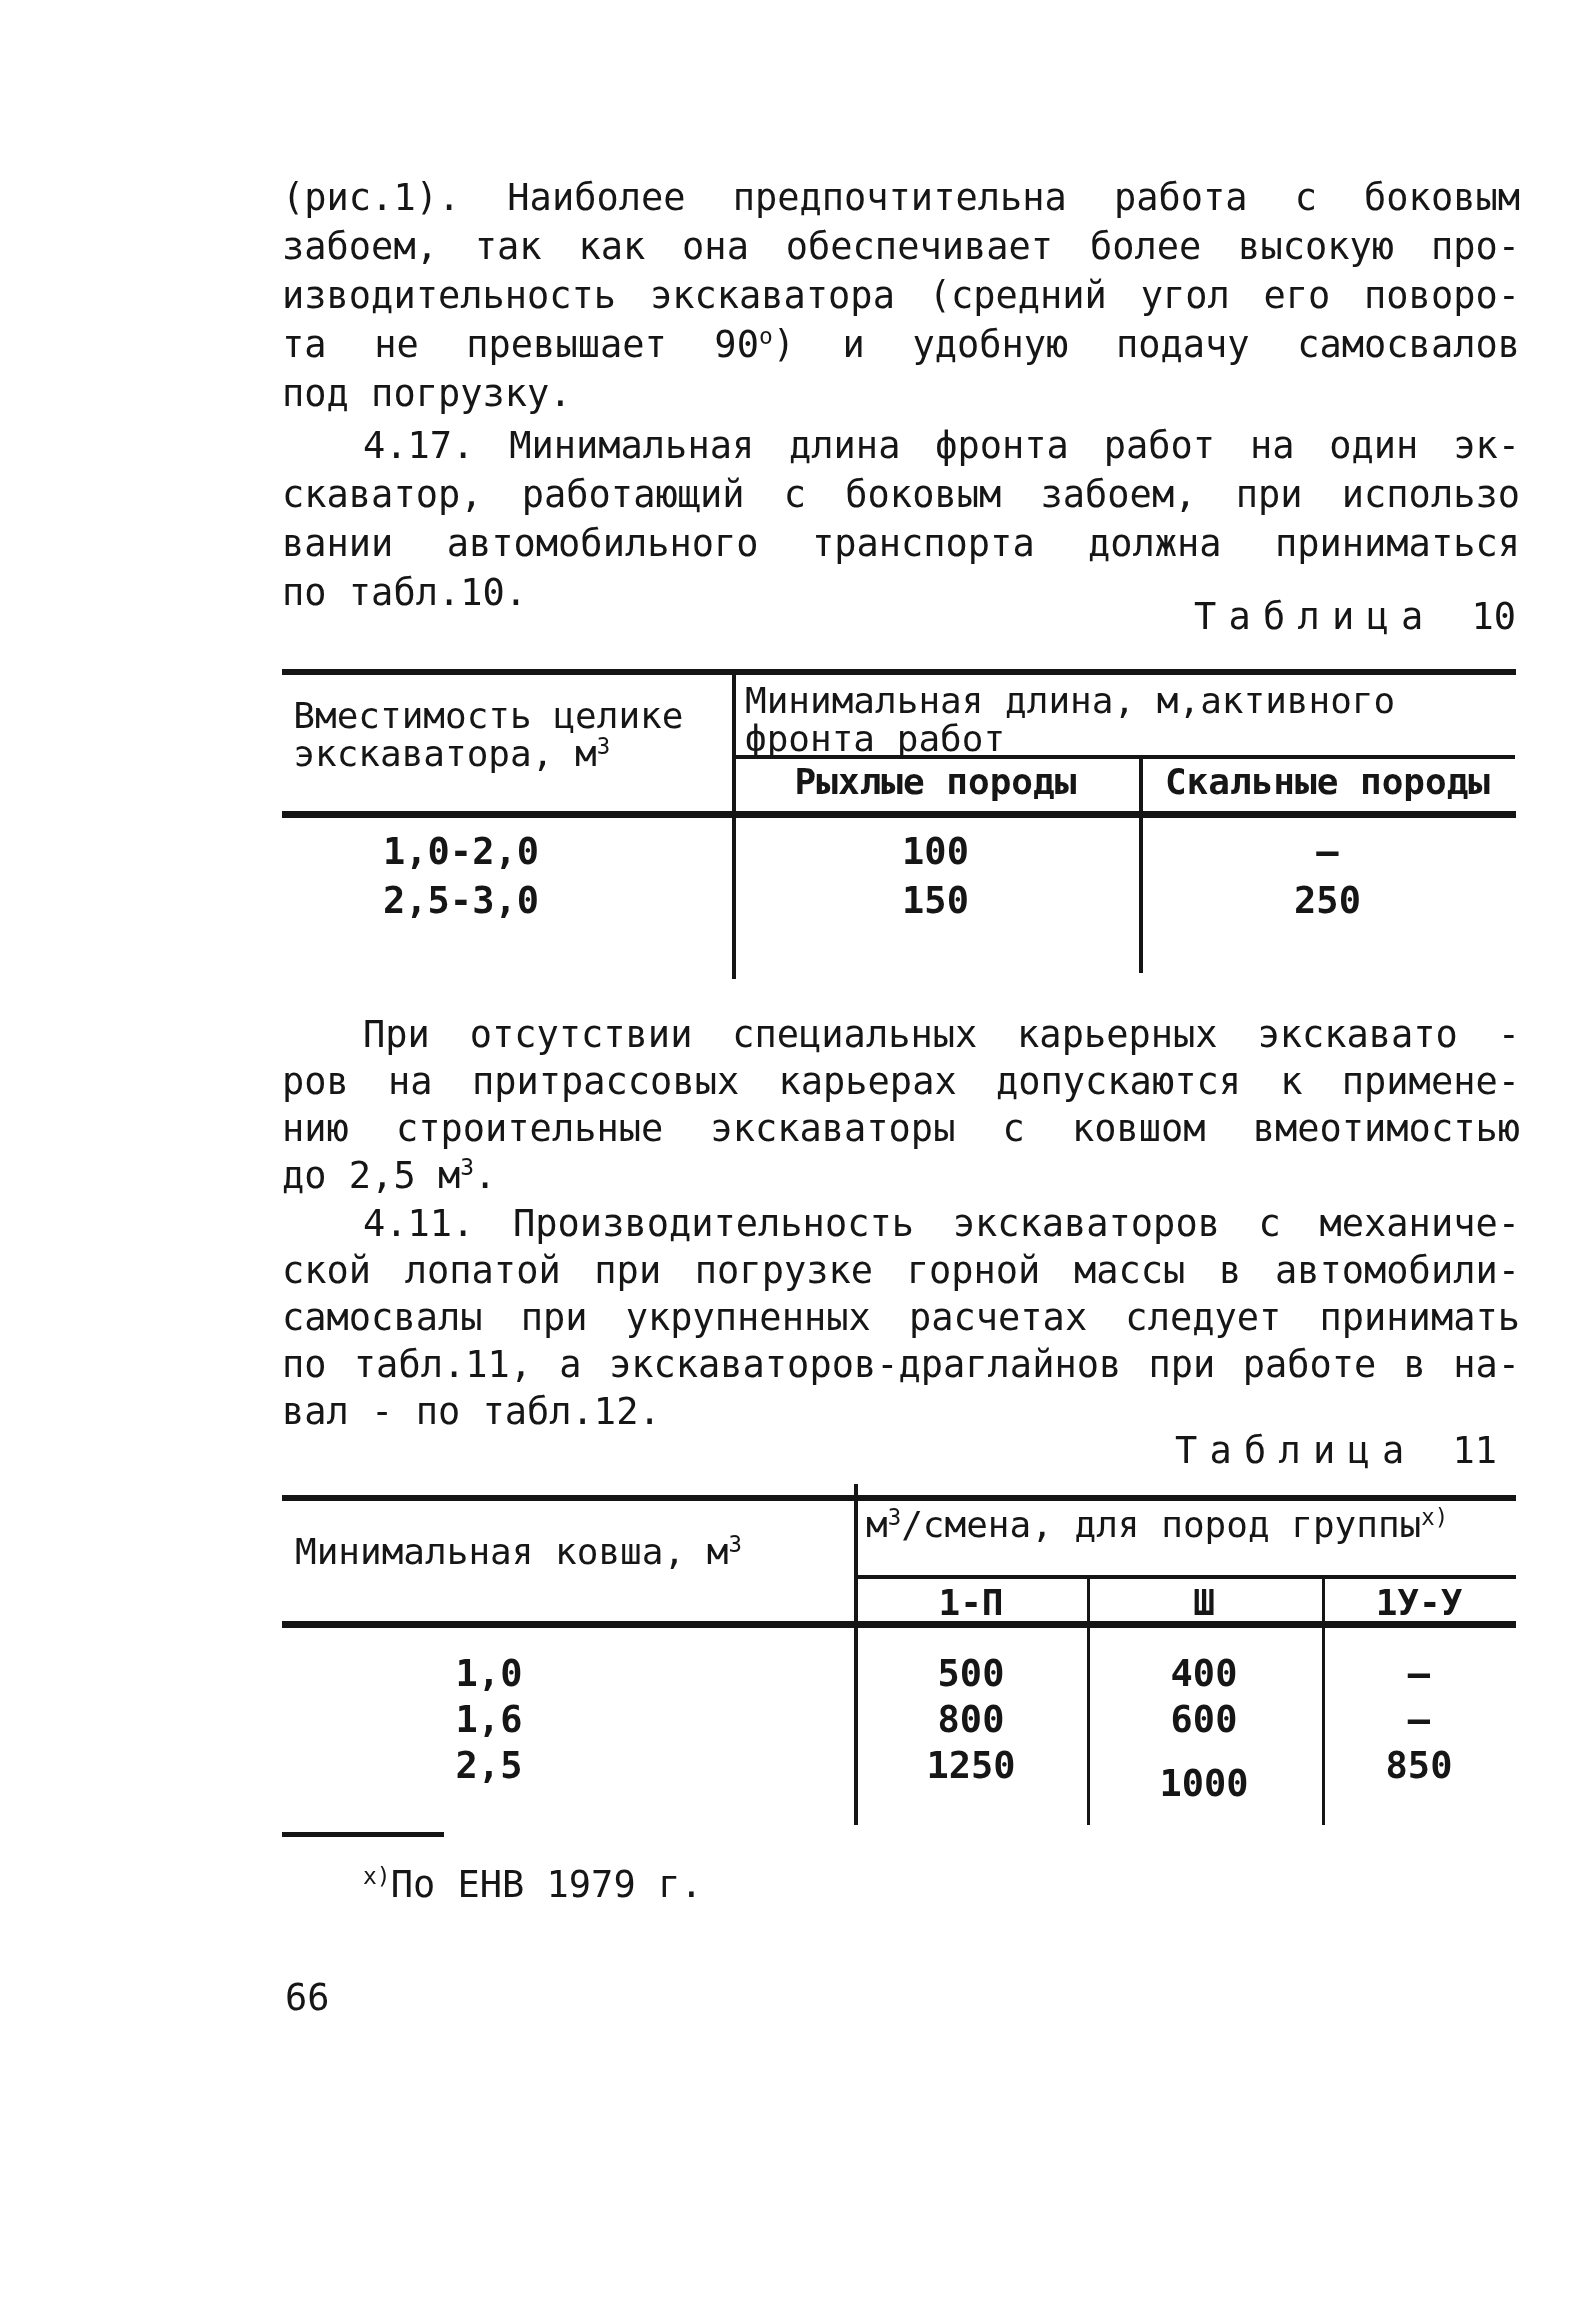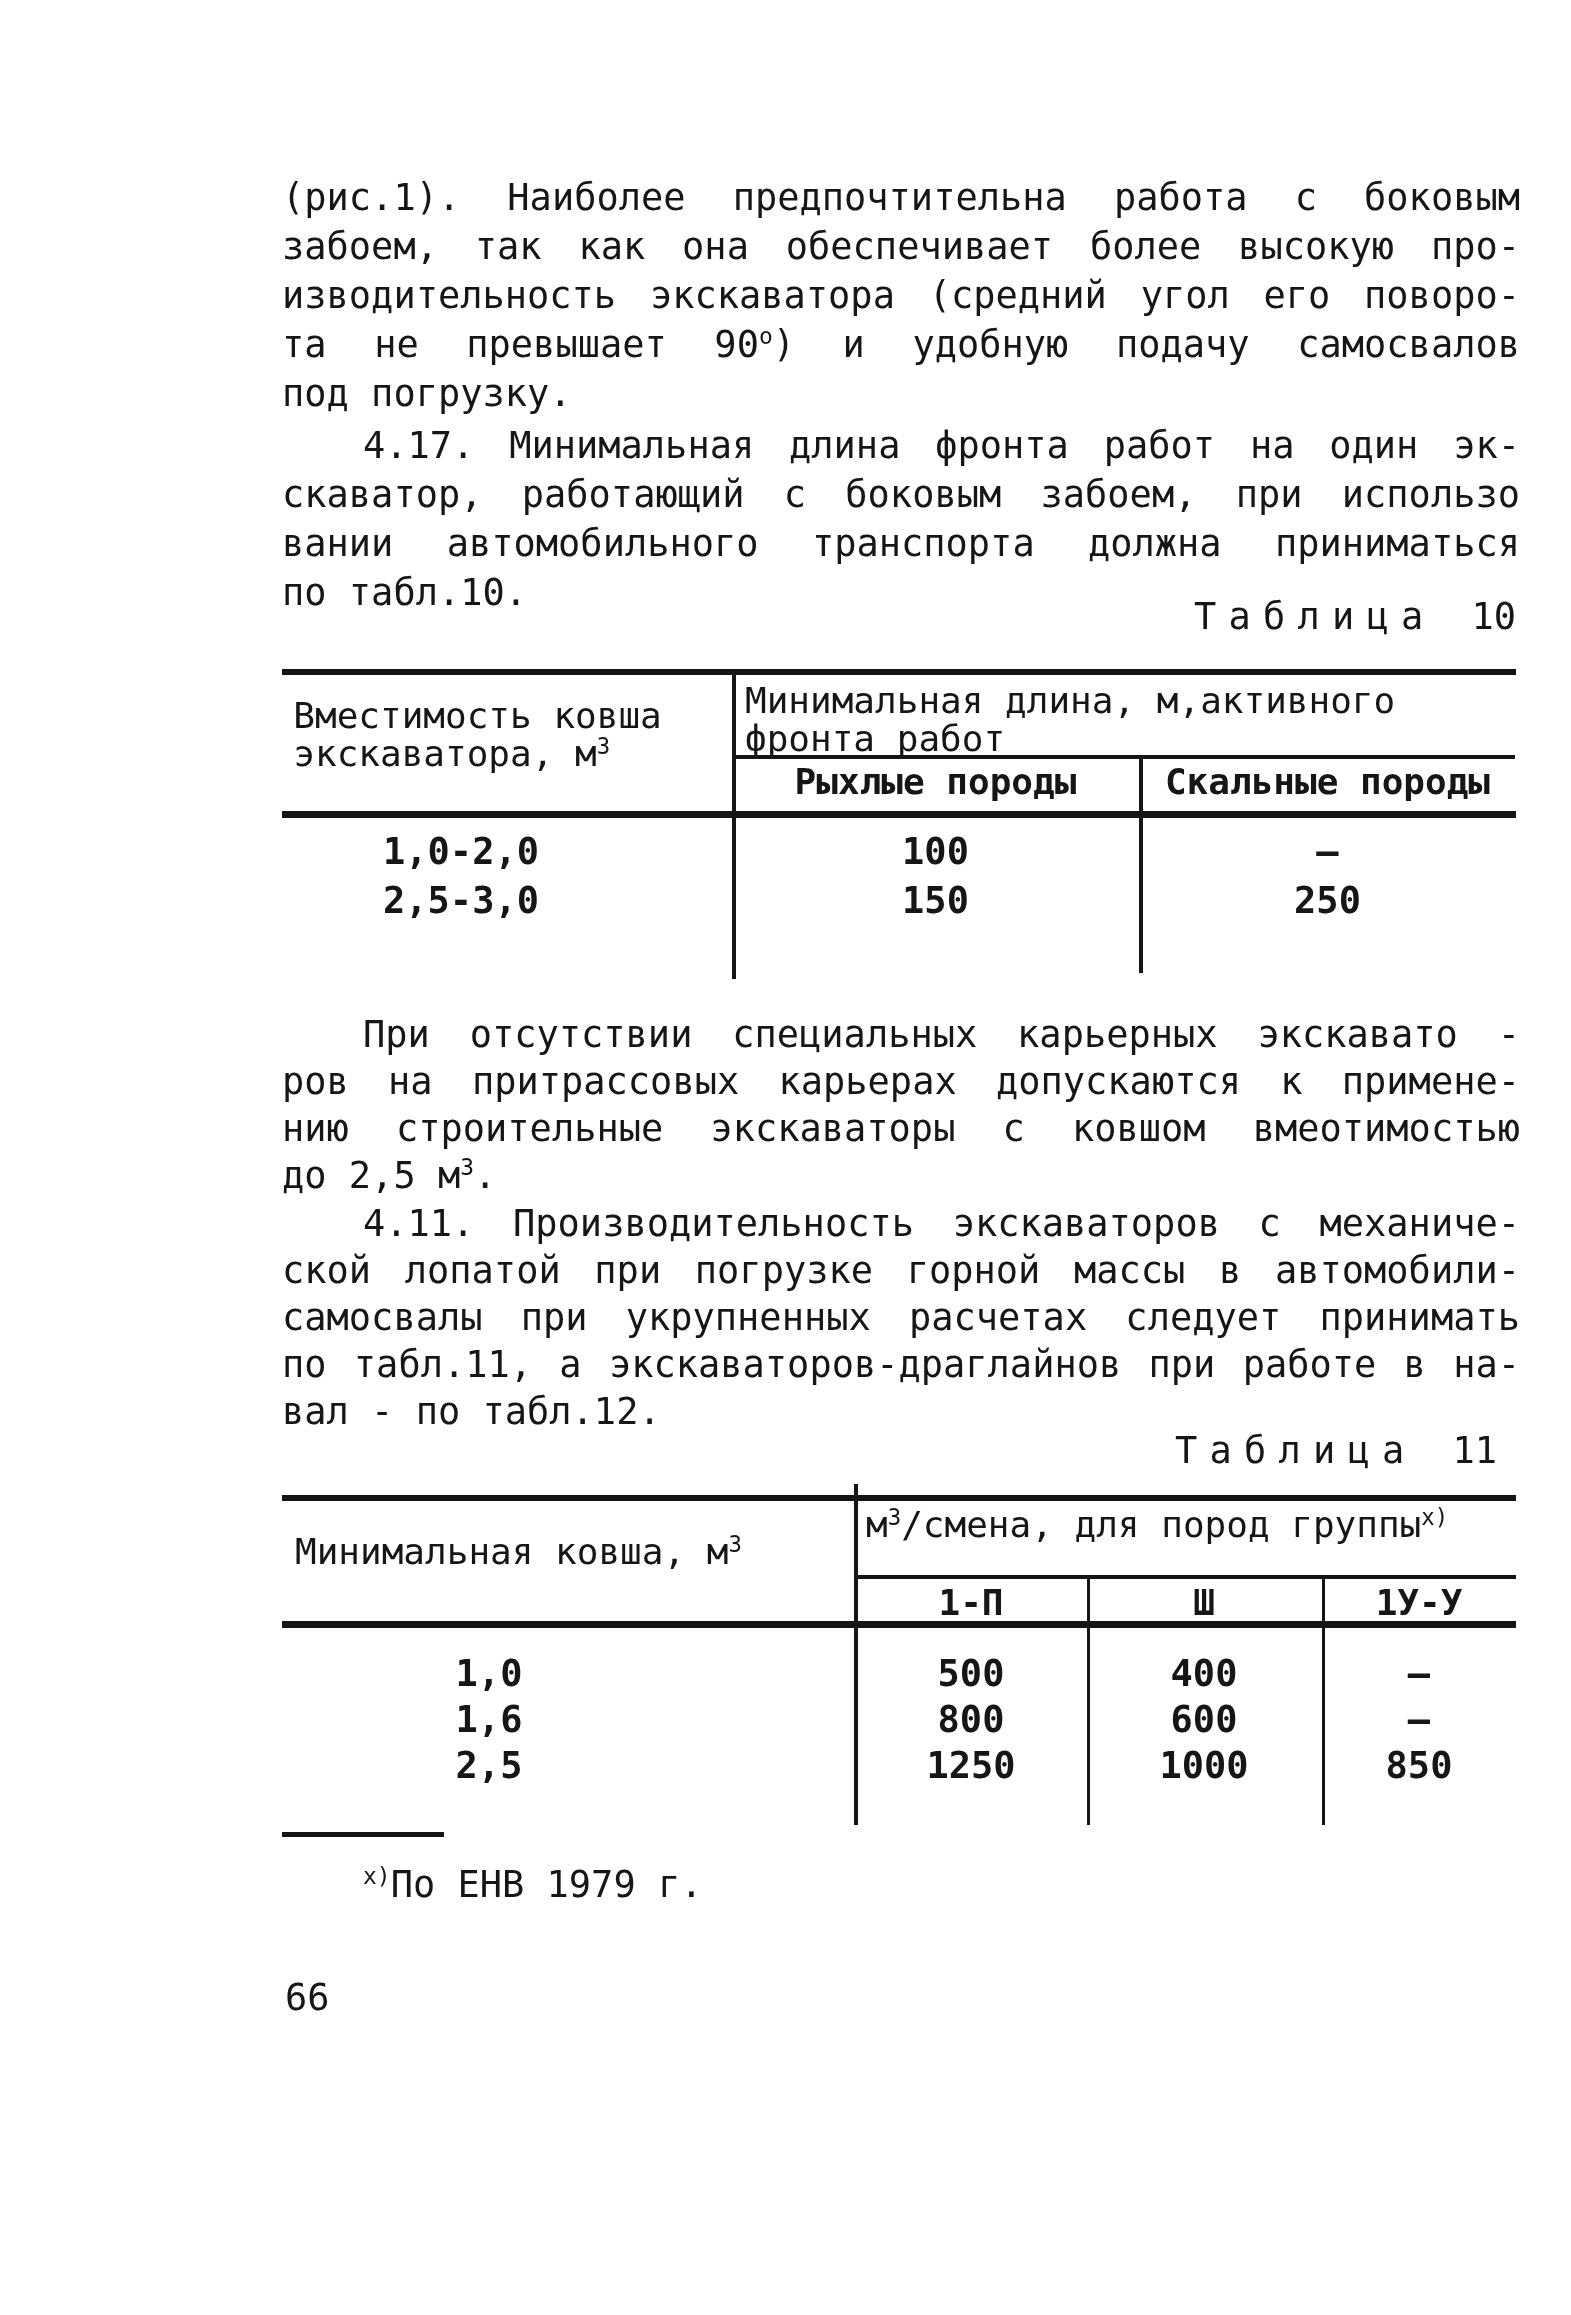--- a/index.html
+++ b/index.html
@@ -67,21 +67,21 @@
   </div>
 
   <div class="ttable" style="left:282px;top:669px;width:1234px;height:315px;">
     <div class="rule" style="left:0;top:0;width:1234px;height:5.6px;"></div>
     <div class="rule" style="left:450px;top:0;width:3.8px;height:310px;"></div>
     <div class="rule" style="left:450px;top:86px;width:783px;height:3.8px;"></div>
     <div class="rule" style="left:857px;top:86px;width:3.8px;height:218px;"></div>
     <div class="rule" style="left:0;top:142px;width:1234px;height:6.6px;"></div>
 
     <div class="cell hdr" style="left:11.3px;top:28px;width:433px;">
-        <div class="line"><span>Вместимость ковша</span></div>
+        <div class="line"><span>Вместимость целике</span></div>
         <div class="line"><span>экскаватора, м</span><span class="sup">3</span></div>
       </div>
     <div class="cell hdr" style="left:463px;top:13px;width:767px;">
         <div class="line"><span>Минимальная длина, м,активного</span></div>
         <div class="line"><span>фронта работ</span></div>
       </div>
 
     <div class="cell hdr center" style="left:450px;top:92px;width:407px;">Рыхлые породы</div>
     <div class="cell hdr center" style="left:857px;top:92px;width:377px;">Скальные породы</div>
 
@@ -134,21 +134,21 @@
     <div class="cell center" style="left:805px;top:158px;width:234px;">400</div>
     <div class="cell center" style="left:1040px;top:158px;width:194px;">–</div>
 
     <div class="cell center" style="left:0;top:204px;width:414px;">1,6</div>
     <div class="cell center" style="left:572px;top:204px;width:234px;">800</div>
     <div class="cell center" style="left:805px;top:204px;width:234px;">600</div>
     <div class="cell center" style="left:1040px;top:204px;width:194px;">–</div>
 
     <div class="cell center" style="left:0;top:250px;width:414px;">2,5</div>
     <div class="cell center" style="left:572px;top:250px;width:234px;">1250</div>
-    <div class="cell center" style="left:805px;top:250px;width:234px;">1000</div>
+    <div class="cell center" style="left:805px;top:268px;width:234px;">1000</div>
     <div class="cell center" style="left:1040px;top:250px;width:194px;">850</div>
   </div>
 
   <div class="rule" style="left:282px;top:1832px;width:162px;height:4.7px;"></div>
   <div class="footnote" style="left:363px;top:1863px;"><span class="sup">x)</span><span>По ЕНВ 1979 г.</span></div>
 
   <div class="pagenum" style="left:285px;top:1976px;">66</div>
 
 </div>
 

